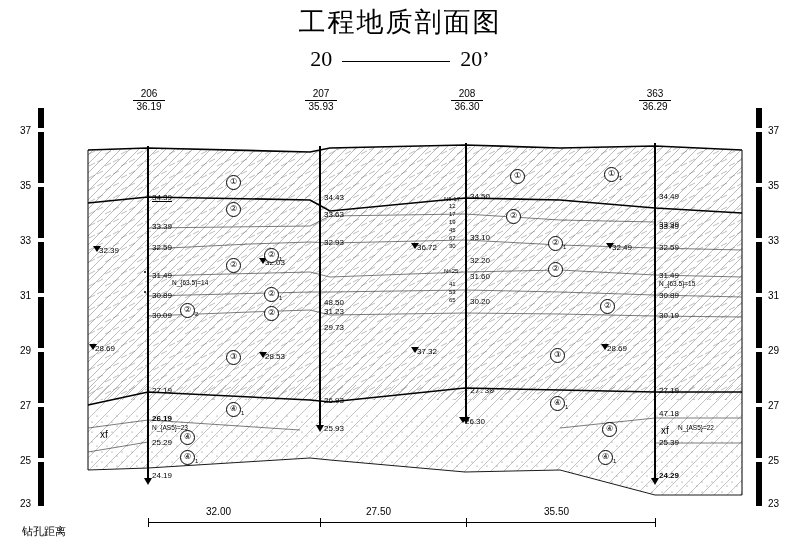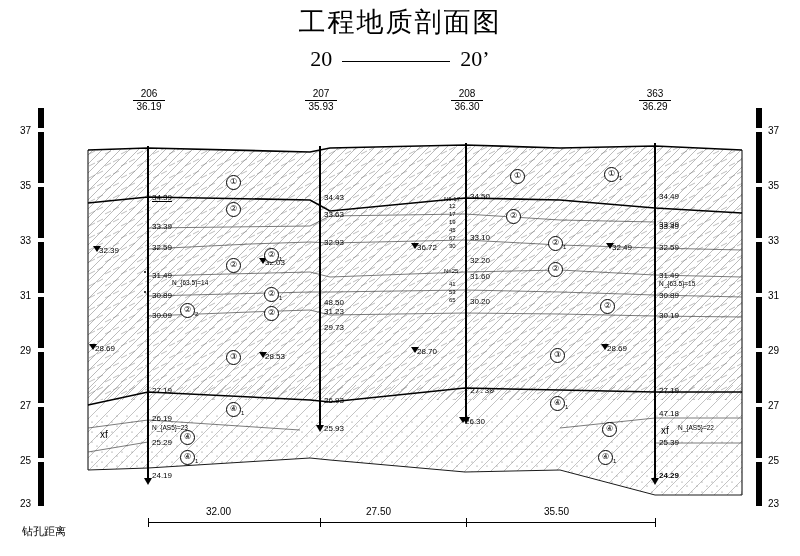--- a/index.html
+++ b/index.html
@@ -203,21 +203,21 @@
   <div class="abs bh-tip" style="left:462px;top:417px;"></div>
   <div class="abs bh-tip" style="left:651px;top:478px;"></div>
 
   <div class="abs lbl" style="left:152px;top:193px;text-decoration:underline;">34.39</div>
   <div class="abs lbl" style="left:152px;top:222px;">33.39</div>
   <div class="abs lbl" style="left:152px;top:243px;">32.59</div>
   <div class="abs lbl" style="left:152px;top:271px;">31.49</div>
   <div class="abs lbl" style="left:152px;top:291px;">30.89</div>
   <div class="abs lbl" style="left:152px;top:311px;">30.09</div>
   <div class="abs lbl" style="left:152px;top:386px;">27.19</div>
-  <div class="abs lbl" style="left:152px;top:414px;">26.19</div>
+  <div class="abs lbl" style="left:152px;top:414px;font-weight:bold;">26.19</div>
   <div class="abs lbl" style="left:152px;top:438px;">25.29</div>
   <div class="abs lbl" style="left:152px;top:471px;">24.19</div>
   <div class="abs lbl small" style="left:172px;top:279px;">N_{63.5}=14</div>
   <div class="abs lbl small" style="left:152px;top:424px;">N_{AS5}=23</div>
   <div class="abs lbl" style="left:100px;top:429px;font-size:10px;">xf</div>
 
   <div class="abs marker-tri" style="left:93px;top:246px;"></div>
   <div class="abs lbl" style="left:99px;top:246px;">32.39</div>
   <div class="abs marker-tri" style="left:89px;top:344px;"></div>
   <div class="abs lbl" style="left:95px;top:344px;">28.69</div>
@@ -232,21 +232,21 @@
   <div class="abs lbl" style="left:324px;top:210px;">33.63</div>
   <div class="abs lbl" style="left:324px;top:238px;">32.93</div>
   <div class="abs lbl" style="left:324px;top:280px;margin-top:27px;">31.23</div>
   <div class="abs lbl" style="left:324px;top:298px;">48.50</div>
   <div class="abs lbl" style="left:324px;top:323px;">29.73</div>
   <div class="abs lbl" style="left:324px;top:396px;">26.93</div>
   <div class="abs lbl" style="left:324px;top:424px;">25.93</div>
   <div class="abs marker-tri" style="left:411px;top:243px;"></div>
   <div class="abs lbl" style="left:417px;top:243px;">36.72</div>
   <div class="abs marker-tri" style="left:411px;top:347px;"></div>
-  <div class="abs lbl" style="left:417px;top:347px;">28.70</div>
+  <div class="abs lbl" style="left:417px;top:347px;">37.32</div>
   <div class="abs marker-tri" style="left:459px;top:417px;"></div>
   <div class="abs lbl" style="left:465px;top:417px;">26.30</div>
 
   <div class="abs lbl" style="left:470px;top:192px;">34.50</div>
   <div class="abs lbl" style="left:470px;top:233px;">33.10</div>
   <div class="abs lbl" style="left:470px;top:256px;">32.20</div>
   <div class="abs lbl" style="left:470px;top:272px;">31.60</div>
   <div class="abs lbl" style="left:470px;top:297px;">30.20</div>
   <div class="abs lbl" style="left:470px;top:386px;font-family:Liberation Mono, monospace;">27.30</div>
   <div class="abs lbl tiny" style="left:444px;top:196px;">N6.17</div>

